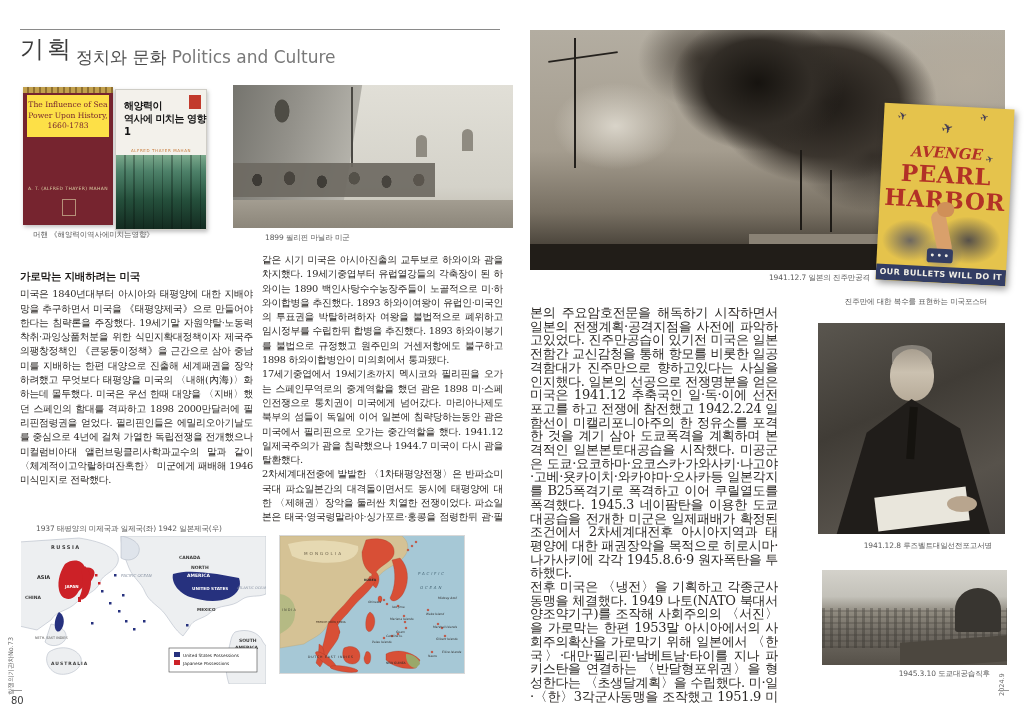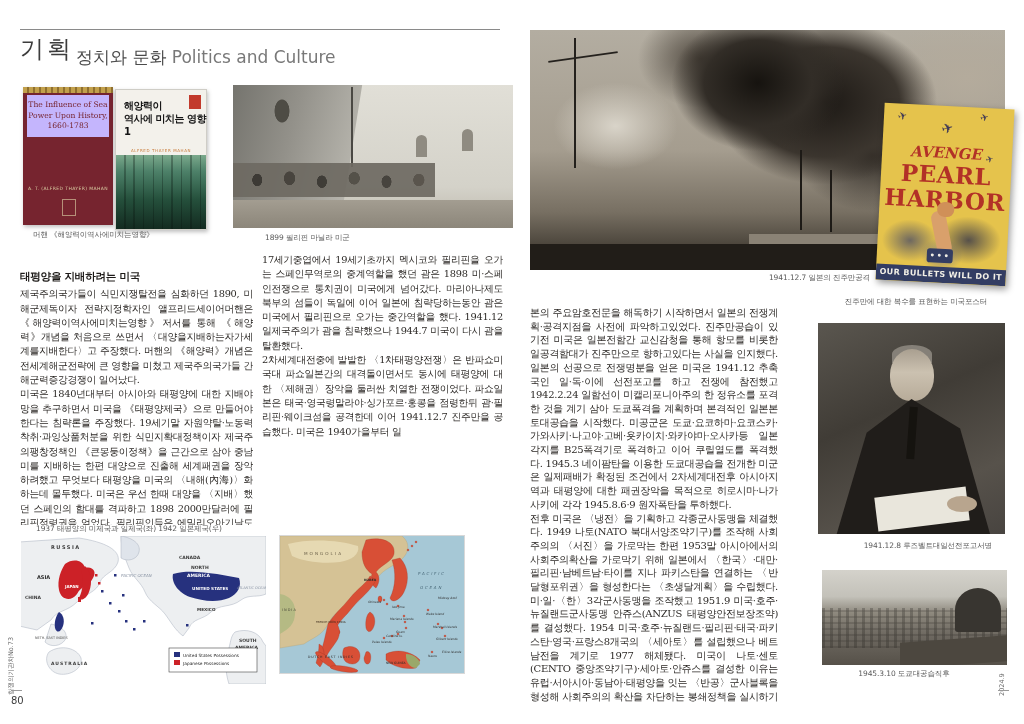--- a/index.html
+++ b/index.html
@@ -2,35 +2,35 @@
 <html><head>
 <meta charset="utf-8">
 <style>
   html,body{margin:0;padding:0;background:#d8d8d8;}
   #canvas{position:relative;width:1024px;height:724px;margin:0 auto;background:#ffffff;overflow:hidden;
           font-family:"DejaVu Sans",sans-serif;}
   .abs{position:absolute;}
   .caption{font-family:"DejaVu Sans",sans-serif;font-size:7.5px;line-height:1.25;color:#5a5a5a;letter-spacing:-0.1px;text-align:right;}
   .kbody{font-family:"DejaVu Serif",serif;color:#2c2926;text-align:justify;overflow:hidden;}
   .col-l{font-size:9.8px;line-height:14.3px;letter-spacing:-0.3px;}
-  .col-r{font-size:10px;line-height:13.7px;letter-spacing:-0.3px;}
+  .col-r{font-size:13px;line-height:13.7px;letter-spacing:-0.3px;}
   .kbody p{margin:0;}
   .kheading{font-weight:bold;font-size:10.6px;margin:0 0 4px 0;color:#1d1a18;}
 
   
   #header-line{left:20px;top:29px;width:480px;height:1px;background:#8a8a8a;}
   #section-title{left:20px;top:33px;font-family:"DejaVu Serif",serif;font-size:24px;color:#3c3c3c;letter-spacing:3px;text-align:right;}
   #section-sub{left:76px;top:46px;font-size:17px;color:#4a4a4a;}
   #section-sub .en{color:#787878;}
 
   
   #book1{left:23px;top:87px;width:90px;height:138px;background:#76242f;box-shadow:1px 2px 4px rgba(0,0,0,.25);}
   #book1 .gold{position:absolute;left:0;top:0;width:100%;height:6px;
     background:repeating-linear-gradient(90deg,#c2a04c 0 4px,#8f6f2e 4px 6px);}
-  #book1 .label{position:absolute;left:4px;right:4px;top:8px;background:#c4b5fd;color:#76242f;
+  #book1 .label{position:absolute;left:4px;right:4px;top:8px;background:#fde047;color:#76242f;
     font-family:"DejaVu Serif",serif;font-size:7.6px;line-height:1.4;text-align:center;padding:5px 0;}
   #book1 .author{position:absolute;left:0;right:0;bottom:34px;text-align:center;font-size:4.5px;
     color:#d9cba2;letter-spacing:.4px;}
   #book1 .emblem{position:absolute;left:50%;bottom:9px;width:12px;height:15px;margin-left:-6px;
     border:1px solid #d9cba2;opacity:.65;}
   #book2{left:115px;top:89px;width:90px;height:139px;background:#f3f1eb;border:1px solid #cfcdc6;
     box-shadow:1px 2px 4px rgba(0,0,0,.25);}
   #book2 .logo{position:absolute;right:5px;top:5px;width:12px;height:14px;background:#c23a2c;}
   #book2 .title{position:absolute;left:8px;top:9px;font-weight:bold;font-size:10px;line-height:1.3;
     color:#141414;letter-spacing:-0.5px;}
@@ -167,26 +167,26 @@
     <div class="win1"></div>
     <div class="win2"></div>
     <div class="tree"></div>
     <div class="pole"></div>
     <div class="crowd"></div>
     <div class="ground"></div>
   </div>
   <div class="abs caption" style="left:265px;top:233px;">1899 필리핀 마닐라 미군</div>
 
   <div class="abs kbody col-l" style="left:20px;top:269px;width:233px;height:256px;">
-    <div class="kheading">태평양을 지배하려는 미국</div>
-    <p>제국주의국가들이 식민지쟁탈전을 심화하던 1890, 미해군제독이자 전략지정학자인 앨프리드세이어머핸은 《해양력이역사에미치는영향》저서를 통해 《해양력》개념을 처음으로 쓰면서 〈대양을지배하는자가세계를지배한다〉고 주장했다. 머핸의 《해양력》개념은 전세계해군전략에 큰 영향을 미쳤고 제국주의국가들 간 해군력증강경쟁이 일어났다.</p>
+    <div class="kheading">가로막는 지배하려는 미국</div>
     <p>미국은 1840년대부터 아시아와 태평양에 대한 지배야망을 추구하면서 미국을 《태평양제국》으로 만들어야한다는 침략론을 주장했다. 19세기말 자원약탈·노동력착취·과잉상품처분을 위한 식민지확대정책이자 제국주의팽창정책인 《큰몽둥이정책》을 근간으로 삼아 중남미를 지배하는 한편 대양으로 진출해 세계패권을 장악하려했고 무엇보다 태평양을 미국의 〈내해(內海)〉화하는데 몰두했다. 미국은 우선 한때 대양을 〈지배〉했던 스페인의 함대를 격파하고 1898 2000만달러에 필리핀점령권을 얻었다. 필리핀인들은 에밀리오아기날도를 중심으로 4년에 걸쳐 가열한 독립전쟁을 전개했으나 미컬럼비아대 앨런브링클리사학과교수의 말과 같이 〈체계적이고악랄하며잔혹한〉 미군에게 패배해 1946 미식민지로 전락했다.</p>
   </div>
 
   <div class="abs kbody col-l" style="left:262px;top:253px;width:241px;height:272px;">
+    <p>같은 시기 미국은 아시아진출의 교두보로 하와이와 괌을 차지했다. 19세기중엽부터 유럽열강들의 각축장이 된 하와이는 1890 백인사탕수수농장주들이 노골적으로 미·하와이합병을 추진했다. 1893 하와이여왕이 유럽인·미국인의 투표권을 박탈하려하자 여왕을 불법적으로 폐위하고 임시정부를 수립한뒤 합병을 추진했다. 1893 하와이봉기를 불법으로 규정했고 원주민의 거센저항에도 불구하고 1898 하와이합병안이 미의회에서 통과됐다.</p>
     <p>17세기중엽에서 19세기초까지 멕시코와 필리핀을 오가는 스페인무역로의 중계역할을 했던 괌은 1898 미·스페인전쟁으로 통치권이 미국에게 넘어갔다. 마리아나제도북부의 섬들이 독일에 이어 일본에 침략당하는동안 괌은 미국에서 필리핀으로 오가는 중간역할을 했다. 1941.12 일제국주의가 괌을 침략했으나 1944.7 미국이 다시 괌을 탈환했다.</p>
     <p>2차세계대전중에 발발한 〈1차태평양전쟁〉은 반파쇼미국대 파쇼일본간의 대격돌이면서도 동시에 태평양에 대한 〈제해권〉장악을 둘러싼 치열한 전쟁이었다. 파쇼일본은 태국·영국령말라야·싱가포르·홍콩을 점령한뒤 괌·필리핀·웨이크섬을 공격한데 이어 1941.12.7 진주만을 공습했다. 미국은 1940가을부터 일</p>
   </div>
 
   <div class="abs caption" style="left:36px;top:524px;">1937 태평양의 미제국과 일제국(좌)    1942 일본제국(우)</div>
 
   <svg class="abs" style="left:21px;top:536px;" width="245" height="148" viewBox="0 0 245 148">
     <rect x="0" y="0" width="245" height="148" fill="#ffffff"></rect>
 
     <g>
@@ -356,19 +356,19 @@
     <div class="paper"></div>
     <div class="hand"></div>
   </div>
   <div class="abs caption" style="left:818px;top:541px;width:174px;text-align:right;">1941.12.8 루즈벨트대일선전포고서명</div>
 
   <div id="tokyo" class="abs">
     <div class="rubble"></div>
     <div class="dome"></div>
     <div class="wallf"></div>
   </div>
-  <div class="abs caption" style="left:818px;top:669px;width:172px;text-align:center;">1945.3.10 도쿄대공습직후</div>
+  <div class="abs caption" style="left:818px;top:669px;width:172px;text-align:right;">1945.3.10 도쿄대공습직후</div>
 
   <div class="abs spine" style="left:1006px;top:688px;transform:rotate(-90deg);transform-origin:left bottom;">2024.9</div>
   <div class="abs spine-rule" style="left:998px;top:690px;"></div>
   <div class="abs pageno" style="left:998px;top:729px;">81</div>
 
 </div>
 
 </body></html>

